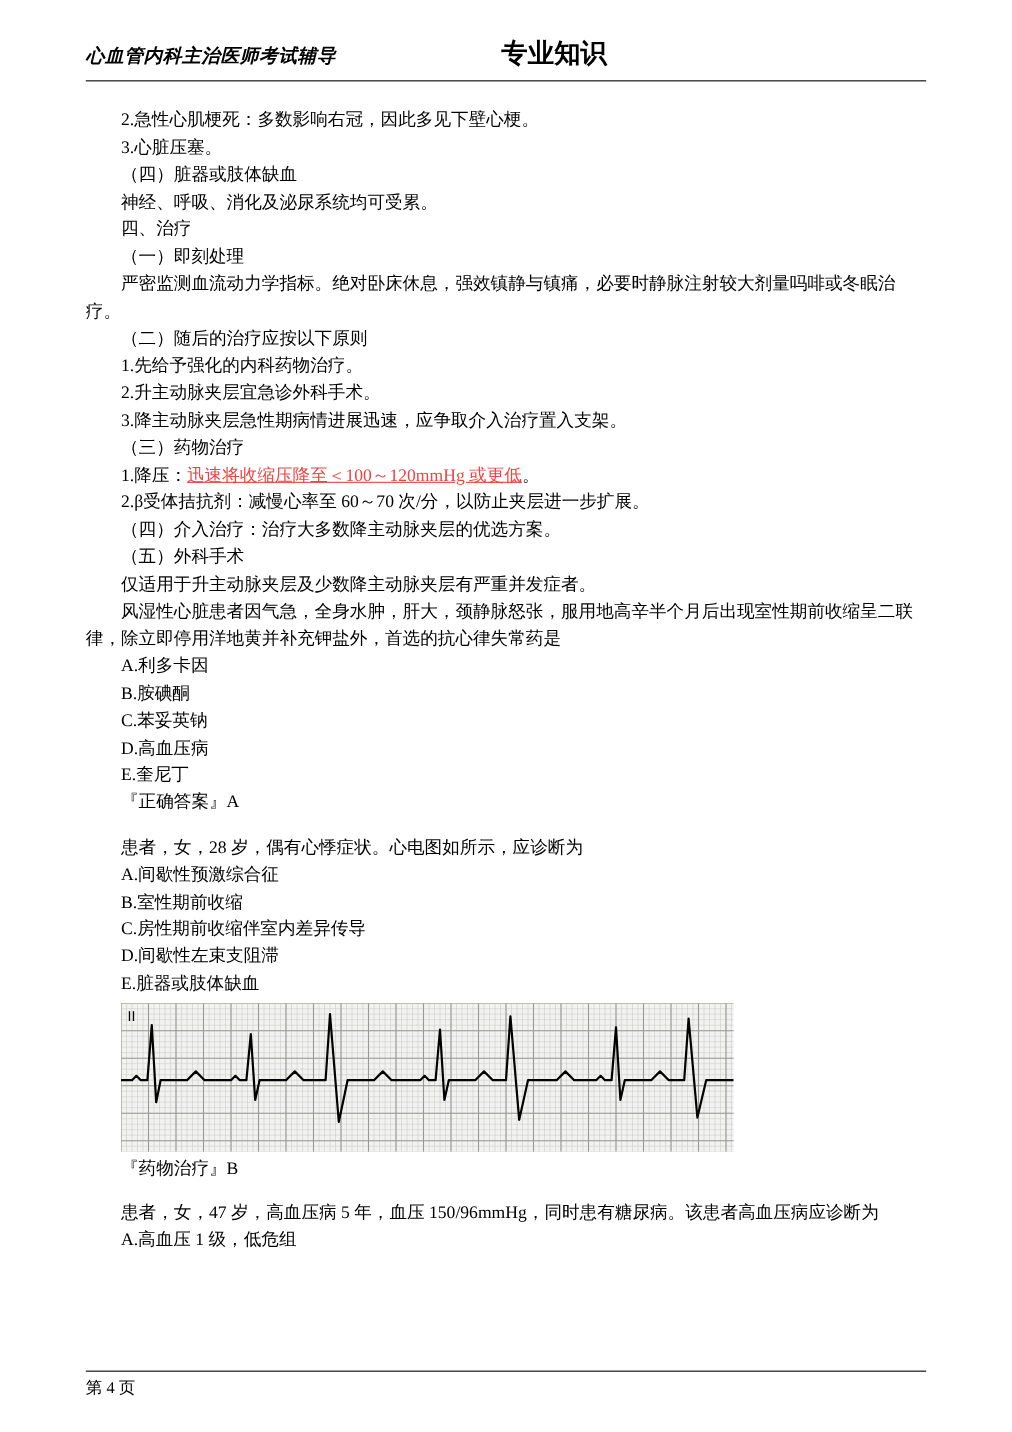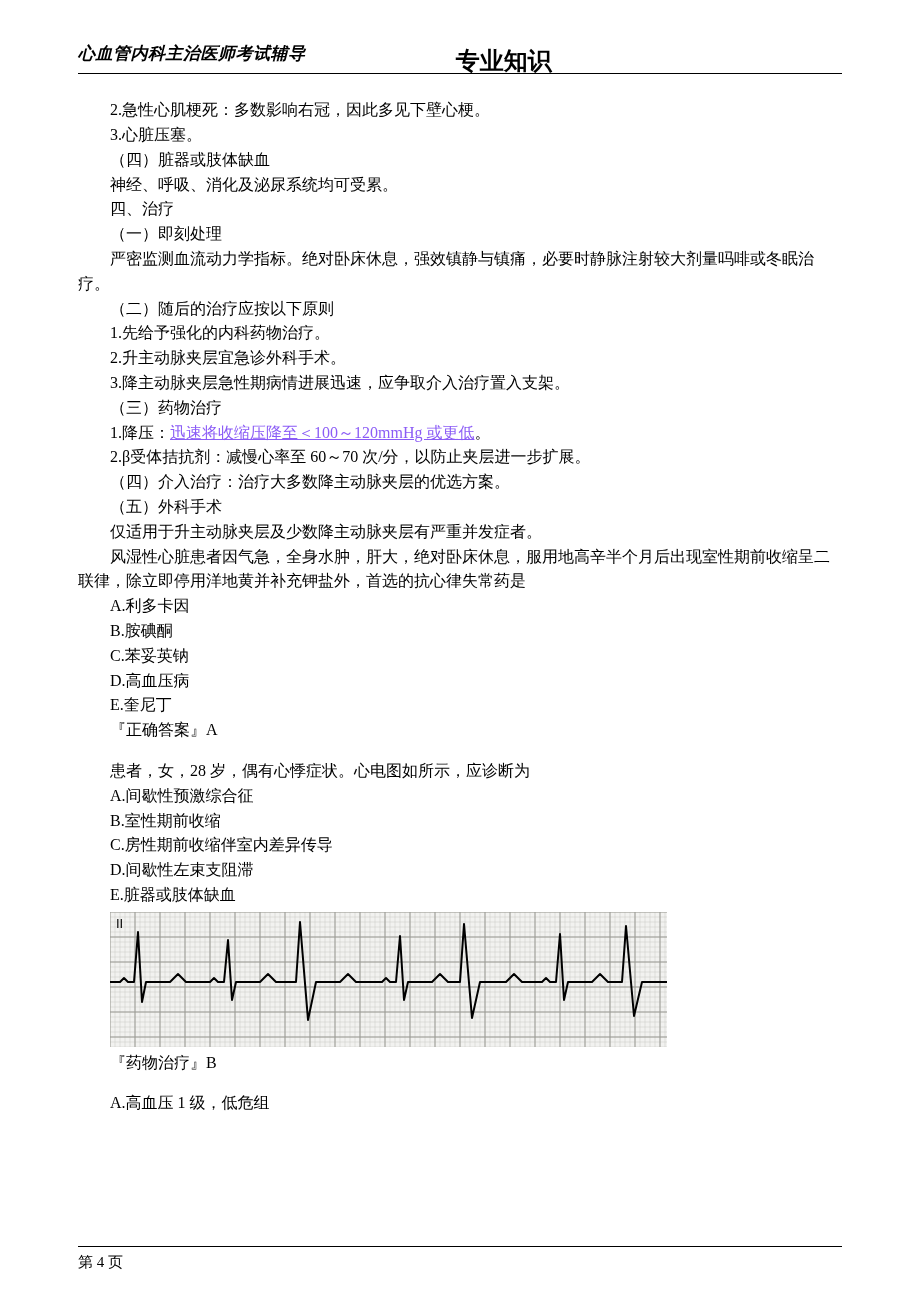--- a/index.html
+++ b/index.html
@@ -27,38 +27,38 @@
       font-family: Liberation Mono, monospace;
       font-weight: bold;
       font-style: italic;
       font-size: 17px;
       letter-spacing: 0.5px;
       flex: 0 0 auto;
     }
     .header-center {
       flex: 1 1 auto;
       text-align: center;
-      font-family: Liberation Sans, sans-serif;
+      font-family: Liberation Mono, monospace;
       font-weight: bold;
       font-size: 24px;
       position: relative;
-      top: 10px;
+      top: 0;
       margin-left: -140px;
     }
     .content p {
       margin: 0;
       text-indent: 2em;
     }
     .content p.neg-indent {
       text-indent: 0;
       margin-left: 0;
     }
     .underline-red {
       text-decoration: underline;
-      color: #8b5cf6;
+      color: #ef4444;
     }
     .footer {
       position: absolute;
       bottom: 28px;
       left: 78px;
       right: 78px;
       border-top: 1.5px solid #000;
       padding-top: 4px;
       font-size: 15px;
     }
@@ -91,21 +91,21 @@
     <p>1.先给予强化的内科药物治疗。</p>
     <p>2.升主动脉夹层宜急诊外科手术。</p>
     <p>3.降主动脉夹层急性期病情进展迅速，应争取介入治疗置入支架。</p>
     <p>（三）药物治疗</p>
     <p><span>1.降压：</span><span class="underline-red">迅速将收缩压降至＜100～120mmHg 或更低</span><span>。</span></p>
     <p>2.β受体拮抗剂：减慢心率至 60～70 次/分，以防止夹层进一步扩展。</p>
     <p>（四）介入治疗：治疗大多数降主动脉夹层的优选方案。</p>
     <p>（五）外科手术</p>
     <p>仅适用于升主动脉夹层及少数降主动脉夹层有严重并发症者。</p>
 
-    <p class="neg-indent" style="text-indent:2em;">风湿性心脏患者因气急，全身水肿，肝大，绝对卧床休息，服用地高辛半个月后出现室性期前收缩呈二联律，除立即停用洋地黄并补充钾盐外，首选的抗心律失常药是</p>
+    <p class="neg-indent" style="text-indent:2em;">风湿性心脏患者因气急，全身水肿，肝大，颈静脉怒张，服用地高辛半个月后出现室性期前收缩呈二联律，除立即停用洋地黄并补充钾盐外，首选的抗心律失常药是</p>
     <p>A.利多卡因</p>
     <p>B.胺碘酮</p>
     <p>C.苯妥英钠</p>
     <p>D.高血压病</p>
     <p>E.奎尼丁</p>
     <p>『正确答案』A</p>
 
     <p style="height:1em;"></p>
 
     <p>患者，女，28 岁，偶有心悸症状。心电图如所示，应诊断为</p>
@@ -295,20 +295,21 @@
         </g>
         <text x="6" y="16" font-size="13" font-family="sans-serif" fill="#000">II</text>
         <polyline id="ecg-trace" fill="none" stroke="#000" stroke-width="2" stroke-linejoin="round" points="0,70 10,70 14,66 18,70 24,70 28,20 32,90 36,70 60,70 68,62 76,70 100,70 104,66 108,70 114,70 118,28 122,88 126,70 150,70 158,62 166,70 186,70 190,10 198,108 206,70 230,70 238,62 246,70 272,70 276,66 280,70 286,70 290,24 294,88 298,70 322,70 330,62 338,70 350,70 354,12 362,106 370,70 396,70 404,62 412,70 432,70 436,66 440,70 446,70 450,22 454,88 458,70 482,70 490,62 498,70 512,70 516,14 524,104 532,70 557,70"></polyline>
       </svg>
     </div>
 
     <p>『药物治疗』B</p>
 
     <p style="height:1em;"></p>
 
+    <p>患者，女，47 岁，高血压病 5 年，血压 150/96mmHg，同时患有糖尿病。该患者高血压病应诊断为</p>
     <p>A.高血压 1 级，低危组</p>
   </div>
 
 </div>
 
 <div class="footer">
   <span>第 4 页</span>
 </div>
 
 </body></html>

